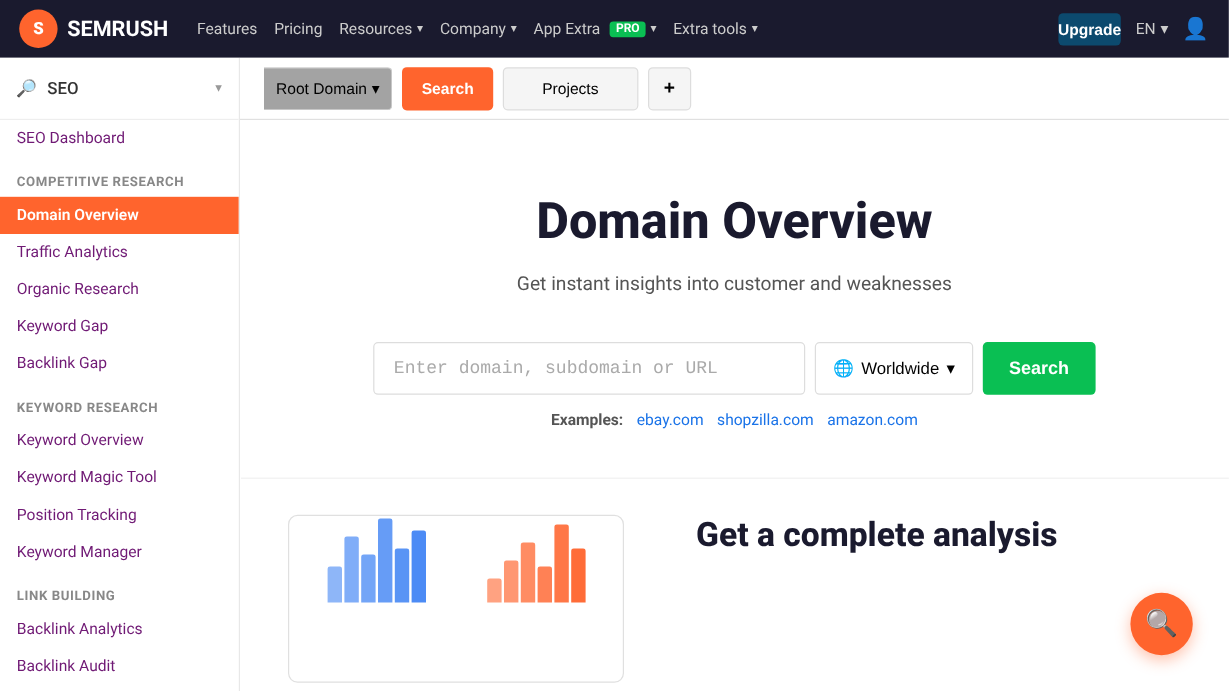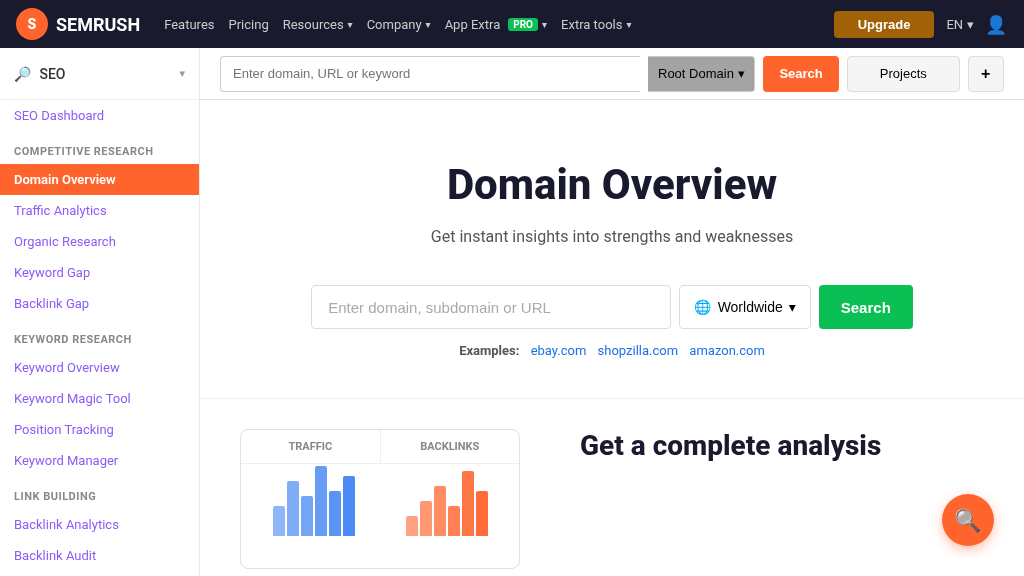--- a/index.html
+++ b/index.html
@@ -11,21 +11,21 @@
       background: #1a1a2e; padding: 0 16px; gap: 24px;
       position: fixed; top: 0; left: 0; right: 0; z-index: 100;
     }
     .logo { display: flex; align-items: center; gap: 8px; color: #fff; font-weight: 700; font-size: 18px; }
     .logo-icon { width: 32px; height: 32px; background: #ff642d; border-radius: 50%; display: flex; align-items: center; justify-content: center; color: #fff; font-size: 14px; font-weight: 900; }
     .nav-links { display: flex; align-items: center; gap: 14px; flex: 1; }
     .nav-link { color: #ccc; font-size: 13px; cursor: pointer; display: flex; align-items: center; gap: 4px; white-space: nowrap; }
     .nav-link .chevron { font-size: 10px; }
     .app-center-badge { background: #0abf53; color: #fff; font-size: 10px; font-weight: 700; padding: 1px 5px; border-radius: 3px; margin-left: 4px; }
     .nav-right { display: flex; align-items: center; gap: 12px; margin-left: auto; }
-    .upgrade-btn { background: #a16207; color: #fff; border: none; border-radius: 4px; padding: 6px 24px; font-weight: 700; font-size: 13px; cursor: pointer; }
+    .upgrade-btn { background: #0c4a6e; color: #fff; border: none; border-radius: 4px; padding: 6px 0; font-weight: 700; font-size: 13px; cursor: pointer; }
     .lang-btn { color: #ccc; font-size: 13px; cursor: pointer; display: flex; align-items: center; gap: 4px; }
     .user-btn { color: #ccc; font-size: 18px; cursor: pointer; }
 
     
     .searchbar {
       position: fixed; top: 48px; left: 200px; right: 0; z-index: 90;
       background: #fff; border-bottom: 1px solid #e0e0e0;
       display: flex; align-items: center; padding: 10px 20px; gap: 8px; height: 52px;
     }
     .search-input-wrap { flex: 1; max-width: 420px; position: relative; }
@@ -49,21 +49,21 @@
     .sidebar-top { display: flex; align-items: center; padding: 10px 14px; gap: 8px; border-bottom: 1px solid #eee; height: 52px; }
     .sidebar-top-icon { font-size: 14px; color: #666; }
     .sidebar-top-label { font-size: 14px; font-weight: 500; color: #333; }
     .sidebar-top-chevron { margin-left: auto; color: #999; font-size: 11px; }
 
     .sidebar-section-label {
       font-size: 11px; font-weight: 700; color: #888; text-transform: uppercase;
       padding: 14px 14px 6px; letter-spacing: 0.5px;
     }
     .sidebar-item {
-      padding: 8px 14px; font-size: 13px; color: #8b5cf6; cursor: pointer;
+      padding: 8px 14px; font-size: 13px; color: #701a75; cursor: pointer;
       display: block;
     }
     .sidebar-item.active { background: #ff642d; color: #fff; font-weight: 600; }
 
     
     .main {
       position: absolute; top: 100px; left: 200px; right: 0; bottom: 0;
       overflow-y: auto; background: #fff;
     }
 
@@ -72,20 +72,21 @@
       padding: 60px 40px 40px; text-align: center;
     }
     .hero-title { font-size: 42px; font-weight: 800; color: #1a1a2e; margin-bottom: 16px; }
     .hero-subtitle { font-size: 16px; color: #555; line-height: 1.5; margin-bottom: 36px; }
 
     .hero-search-row { display: flex; align-items: center; gap: 8px; margin-bottom: 14px; }
     .hero-input {
       border: 1px solid #ddd; border-radius: 4px; padding: 10px 16px;
       font-size: 15px; width: 360px; outline: none; height: 44px;
       color: #333;
+      font-family: Liberation Mono, monospace;
     }
     .hero-input::placeholder { color: #aaa; }
     .hero-geo-btn {
       border: 1px solid #ddd; border-radius: 4px; padding: 10px 14px;
       font-size: 14px; cursor: pointer; display: flex; align-items: center; gap: 6px;
       background: #fff; height: 44px; white-space: nowrap;
     }
     .hero-geo-icon { font-size: 14px; color: #888; }
     .hero-search-btn {
       background: #0abf53; color: #fff; border: none; border-radius: 4px;
@@ -163,23 +164,20 @@
     <button class="upgrade-btn">Upgrade</button>
     <span class="lang-btn">
       <span>EN</span>
       <span>▾</span>
     </span>
     <span class="user-btn">👤</span>
   </div>
 </nav>
 
 <div class="searchbar">
-  <div class="search-input-wrap">
-    <input type="text" placeholder="Enter domain, URL or keyword" style="">
-  </div>
   <button class="root-domain-btn">
     <span>Root Domain</span>
     <span>▾</span>
   </button>
   <button class="top-search-btn">Search</button>
   <button class="projects-btn">
     <span>Projects</span>
   </button>
   <button class="plus-btn">+</button>
 </div>
@@ -208,45 +206,41 @@
   <div class="sidebar-section-label">Link Building</div>
   <div class="sidebar-item">Backlink Analytics</div>
   <div class="sidebar-item">Backlink Audit</div>
 
 </aside>
 
 <div class="main">
   <div class="hero">
     <h1 class="hero-title">Domain Overview</h1>
     <p class="hero-subtitle">
-      <span>Get instant insights into strengths and weaknesses</span><br>
+      <span>Get instant insights into customer and weaknesses</span><br>
     </p>
     <div class="hero-search-row">
       <input class="hero-input" type="text" placeholder="Enter domain, subdomain or URL" style="">
       <button class="hero-geo-btn">
         <span class="hero-geo-icon">🌐</span>
         <span>Worldwide</span>
         <span>▾</span>
       </button>
       <button class="hero-search-btn">Search</button>
     </div>
     <div class="examples">
       <strong>Examples:</strong>
       <a href="#">ebay.com</a>
       <a href="#">shopzilla.com</a>
       <a href="#">amazon.com</a>
     </div>
   </div>
 
   <div class="bottom-section">
     <div class="mini-chart">
-      <div class="mini-chart-header">
-        <div class="mini-chart-col">TRAFFIC</div>
-        <div class="mini-chart-col">BACKLINKS</div>
-      </div>
       <div class="mini-chart-body">
         <div class="bar-group">
           <div class="bar-container" id="traffic-bars">
               <div class="bar" style="height: 30px; background: rgb(66, 133, 244); opacity: 0.6;"></div>
               <div class="bar" style="height: 55px; background: rgb(66, 133, 244); opacity: 0.67;"></div>
               <div class="bar" style="height: 40px; background: rgb(66, 133, 244); opacity: 0.74;"></div>
               <div class="bar" style="height: 70px; background: rgb(66, 133, 244); opacity: 0.81;"></div>
               <div class="bar" style="height: 45px; background: rgb(66, 133, 244); opacity: 0.88;"></div>
               <div class="bar" style="height: 60px; background: rgb(66, 133, 244); opacity: 0.95;"></div>
             </div>

